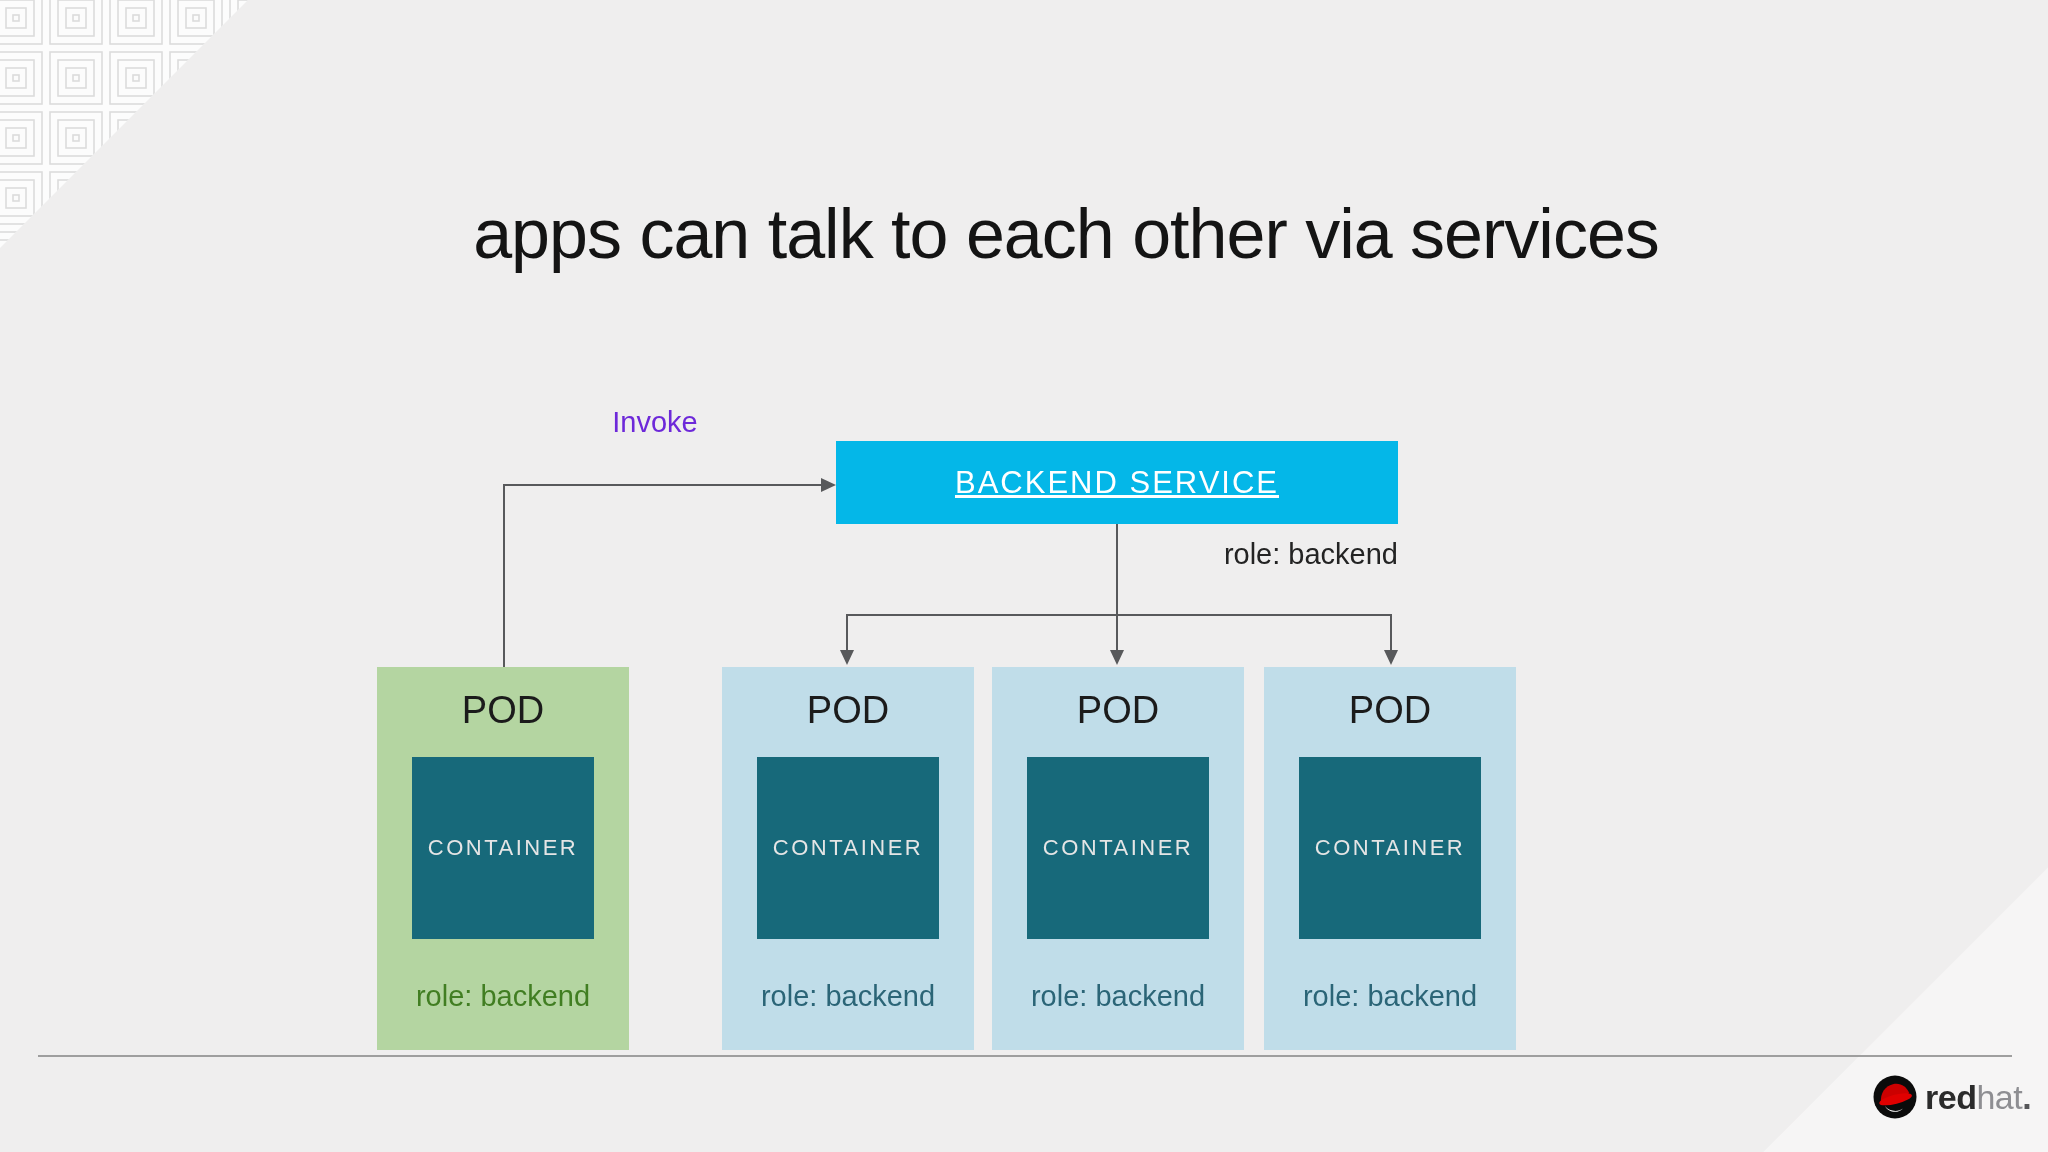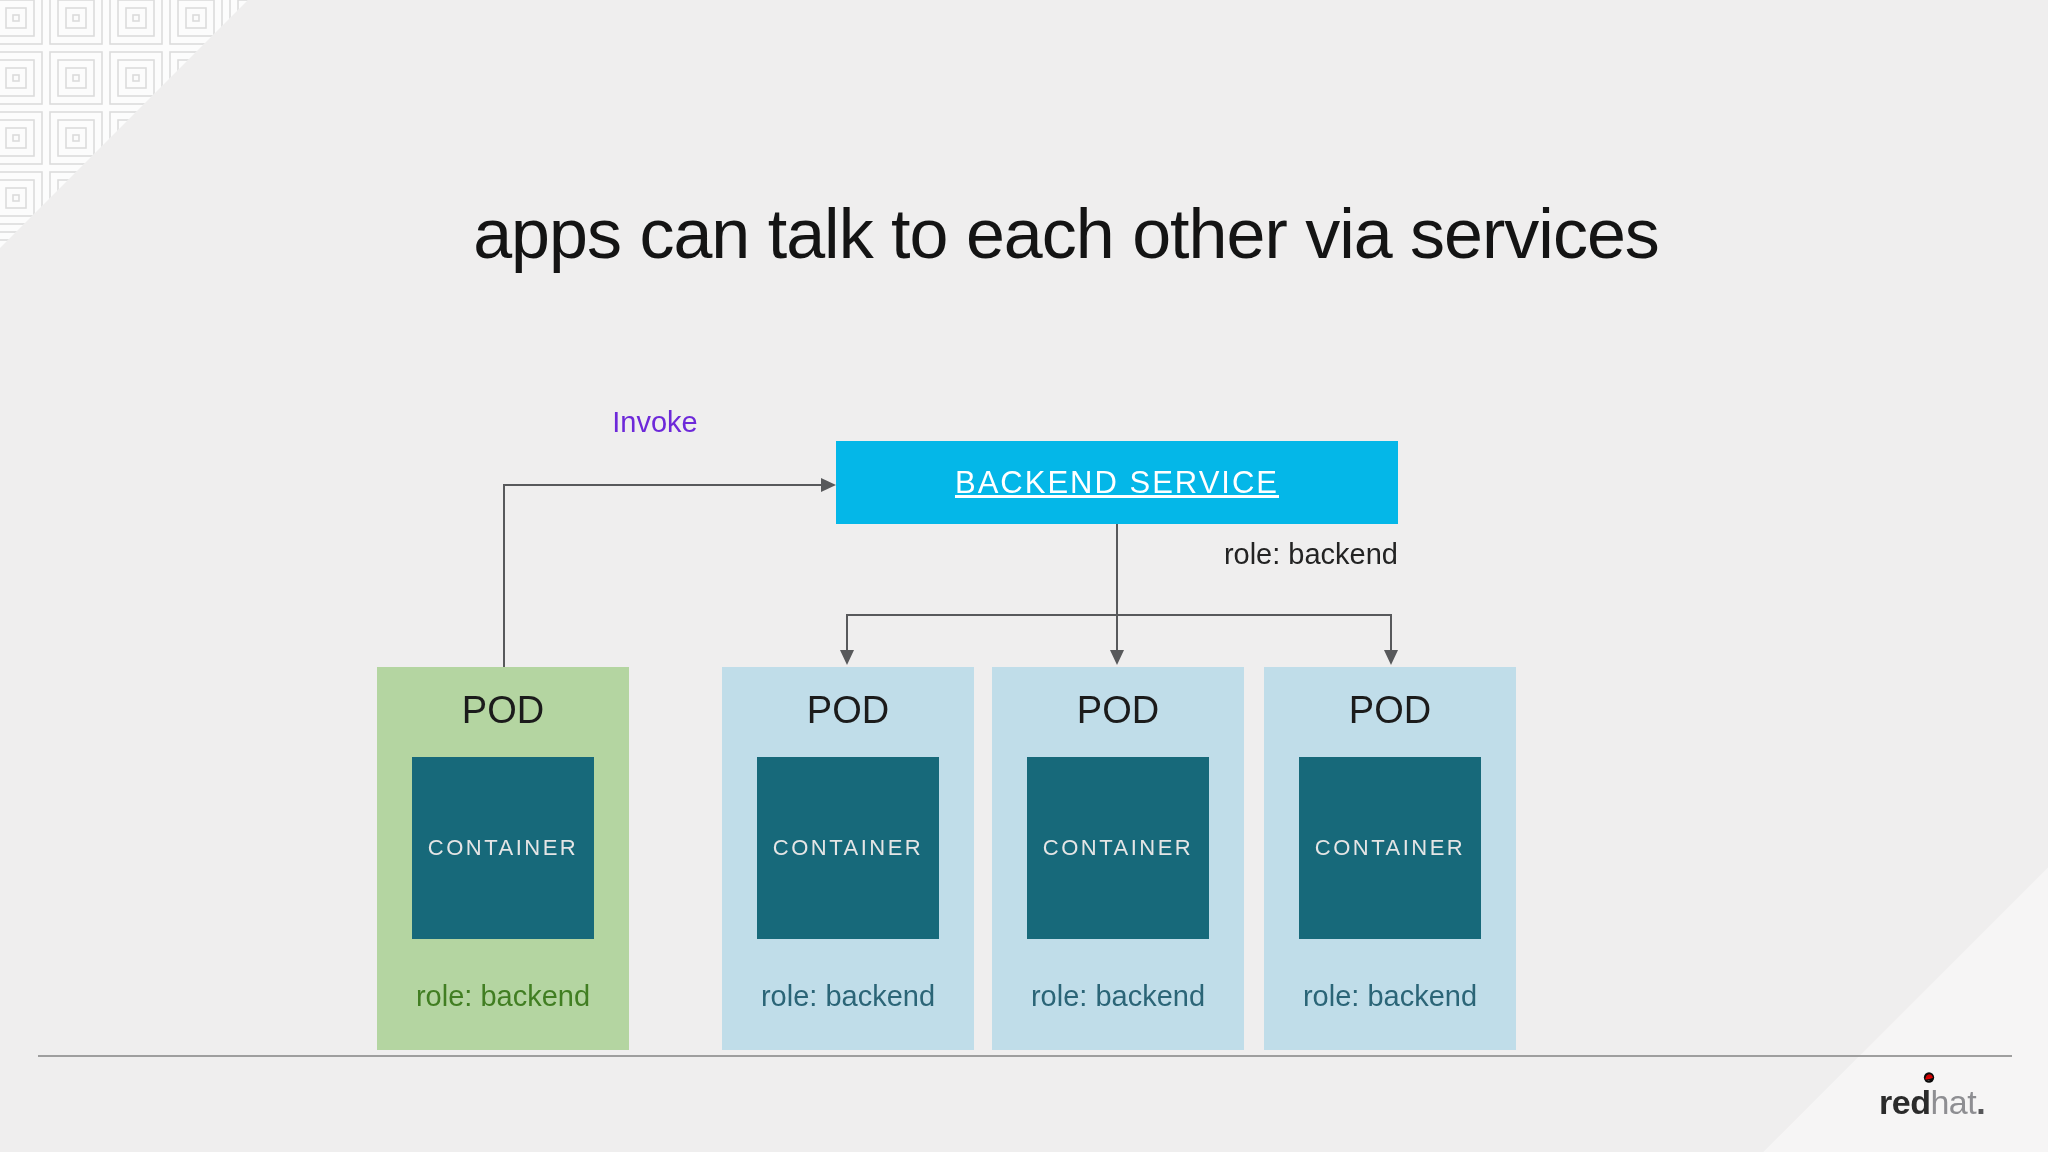--- a/index.html
+++ b/index.html
@@ -75,21 +75,21 @@
   .pod-role.backend{color:#2b6577;}
   
   .px1{left:377px;} .px2{left:722px;} .px3{left:992px;} .px4{left:1264px;}
   
   .footer-rule{
     position:absolute;left:38px;top:1055px;width:1974px;height:2px;
     background:#8f8f8f;opacity:.85;
   }
   .logo{
     position:absolute;left:1872px;top:1072px;height:50px;
-    display:flex;align-items:center;flex-direction:column;
+    display:flex;align-items:center;
   }
   .logo .wordmark{font-size:34px;margin-left:7px;letter-spacing:-0.5px;}
   .logo .w-bold{font-weight:700;color:#2b2b2b;}
   .logo .w-light{font-weight:400;color:#8e8e92;}
   .logo .w-period{font-weight:700;color:#565659;}
 </style>
 </head>
 <body>
 
 <div class="stage">

